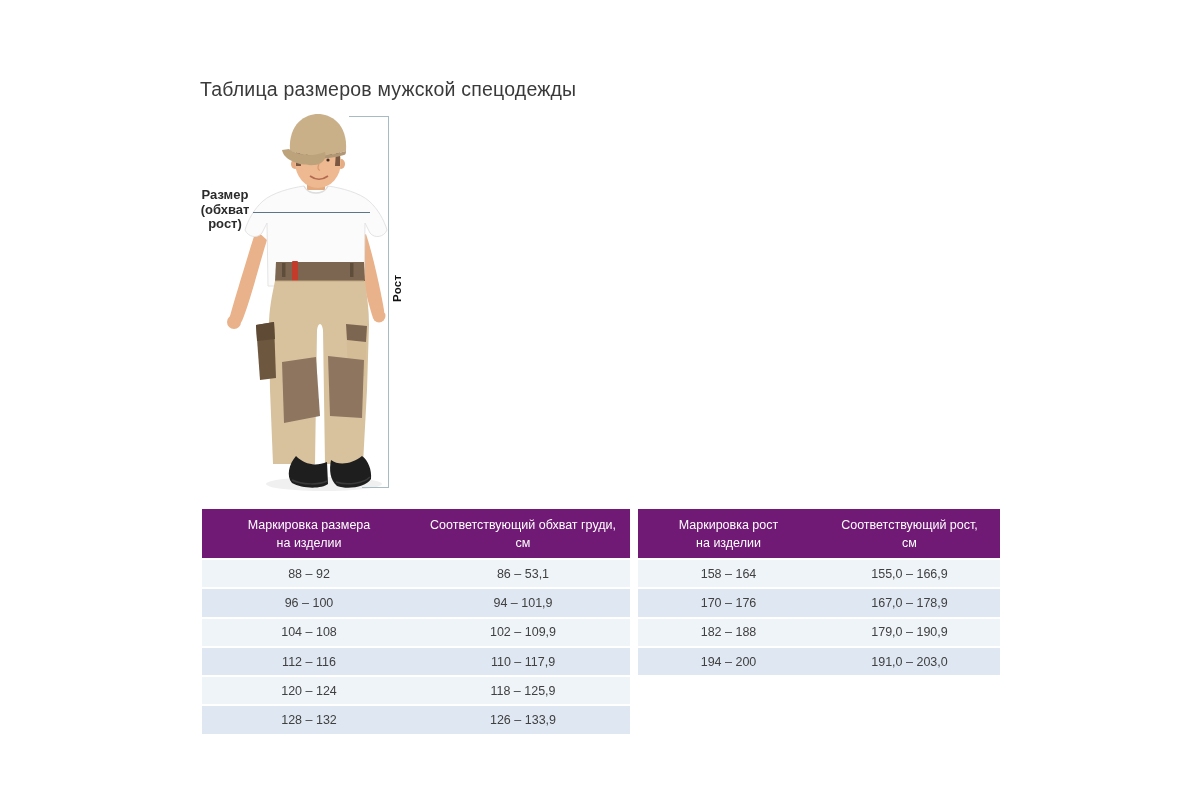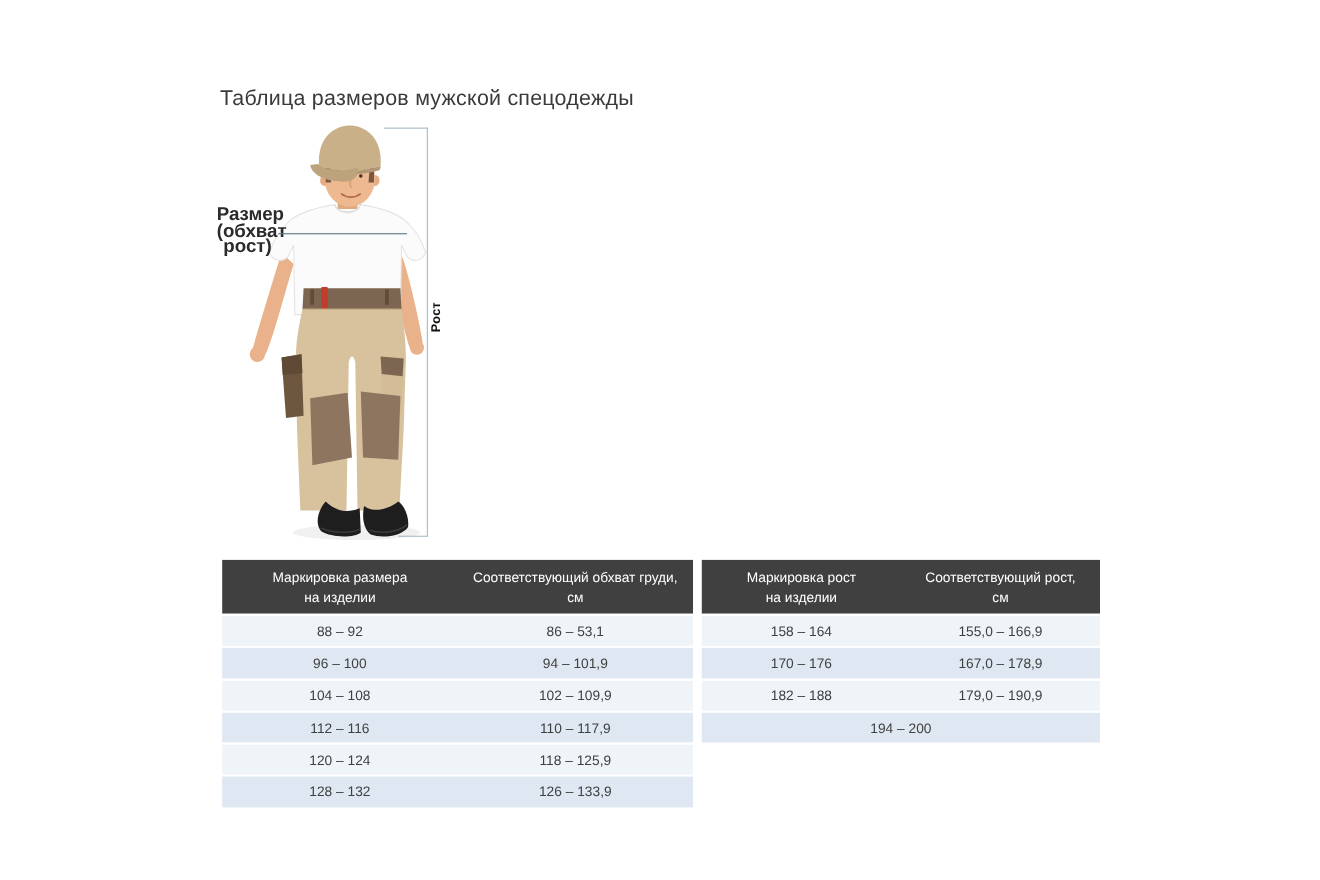--- a/index.html
+++ b/index.html
@@ -11,21 +11,21 @@
     position:absolute;left:200px;top:78px;
     font-size:19.5px;color:#3a3a3a;letter-spacing:.2px;
   }
 
   
   .figure-area{position:absolute;left:0;top:0;}
   .worker-svg{position:absolute;left:212px;top:110px;width:176px;height:390px;}
 
   .chest-label{
     position:absolute;left:197px;top:188px;width:56px;
-    font-size:17px;font-weight:700;color:#2b2b2b;
+    font-size:13px;font-weight:700;color:#2b2b2b;
     line-height:14.5px;text-align:center;
   }
   .chest-line{
     position:absolute;left:253px;top:212px;width:117px;height:1px;
     background:#5c7684;
   }
   .bracket{position:absolute;background:#a8bac4;}
   .bracket-top{left:349px;top:116px;width:40px;height:1px;}
   .bracket-vert{left:388px;top:116px;width:1px;height:372px;}
   .bracket-bottom{left:362px;top:487px;width:27px;height:1px;}
@@ -34,21 +34,21 @@
     font-size:11.5px;font-weight:700;color:#111;
     writing-mode:vertical-rl;transform:rotate(180deg);
     letter-spacing:.3px;
   }
 
   
   .size-table{position:absolute;top:509px;}
   .table-left{left:202px;width:428px;}
   .table-right{left:638px;width:362px;}
   .thead{
-    display:flex;height:49px;background:#404040;color:#ffffff;
+    display:flex;height:49px;background:#701a75;color:#ffffff;
   }
   .th{
     flex:1;display:flex;flex-direction:column;align-items:center;justify-content:center;
     font-size:12.5px;line-height:18px;text-align:center;font-weight:400;
   }
   .trow{
     display:flex;height:27.3px;border-top:2px solid #ffffff;
     font-size:12.5px;color:#404040;
   }
   .trow:nth-child(odd){background:#eff4f9;}
@@ -199,15 +199,16 @@
     <div class="trow">
       <div class="td">170 – 176</div>
       <div class="td">167,0 – 178,9</div>
     </div>
     <div class="trow">
       <div class="td">182 – 188</div>
       <div class="td">179,0 – 190,9</div>
     </div>
     <div class="trow">
       <div class="td">194 – 200</div>
+      <div class="td">191,0 – 203,0</div>
     </div>
   </div>
 </div>
 
 </body></html>

